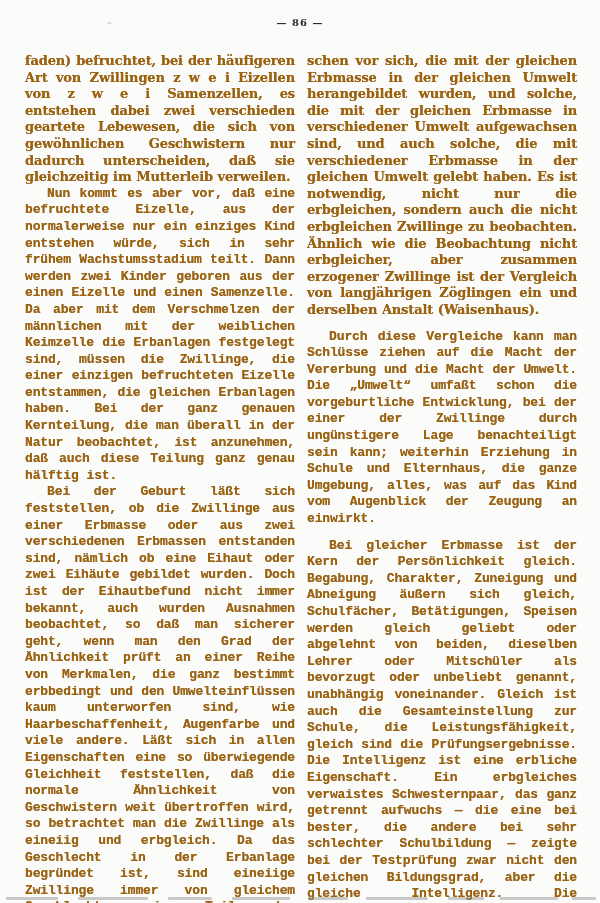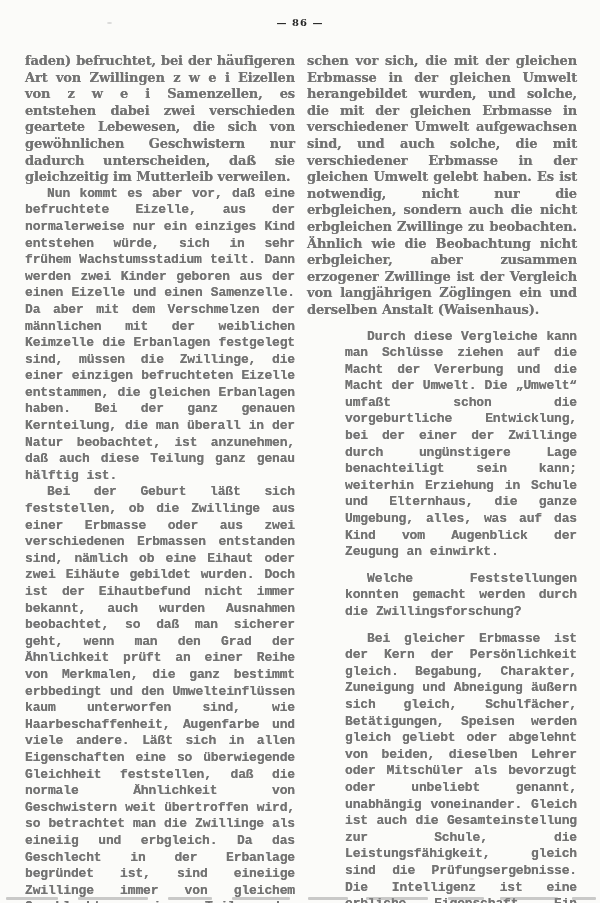--- a/index.html
+++ b/index.html
@@ -37,26 +37,26 @@
     box-sizing: border-box;
   }
   .col p {
     margin: 0;
     font-size: 13px;
     font-weight: 700;
     line-height: 16.6px;
     text-align: justify;
     letter-spacing: -0.15px;
     word-spacing: 0.3px;
-    color: #737373;
+    color: #a16207;
     
     text-shadow: 0 0 0.4px rgba(30,30,30,0.55);
   }
   .col p.indent { text-indent: 1.7em; font-family: Liberation Mono, monospace; }
-  .col p.gap-before { margin-top: 10px; margin-left: 38px; }
+  .col p.gap-before { margin-top: 10px; }
 
   
   .speck {
     position: absolute;
     background: #9a9a9a;
     border-radius: 50%;
   }
   .speck.s1 { left: 107px; top: 22px; width: 5px; height: 2px; opacity: .35; }
   .speck.s2 { left: 252px; top: 75px; width: 3px; height: 3px; opacity: .4; }
   .speck.s3 { left: 470px; top: 878px; width: 4px; height: 2px; opacity: .3; }
@@ -98,21 +98,20 @@
     <div class="col">
       <p>faden) befruchtet, bei der häufigeren Art von Zwillingen z w e i  Eizellen von z w e i  Samenzellen, es entstehen dabei zwei verschieden geartete Lebewesen, die sich von gewöhnlichen Geschwistern nur dadurch unterscheiden, daß sie gleichzeitig im Mutterleib verweilen.</p>
       <p class="indent">Nun kommt es aber vor, daß eine befruchtete Eizelle, aus der normalerweise nur ein einziges Kind entstehen würde, sich in sehr frühem Wachstumsstadium teilt. Dann werden zwei Kinder geboren aus der einen Eizelle und einen Samenzelle. Da aber mit dem Verschmelzen der männlichen mit der weiblichen Keimzelle die Erbanlagen festgelegt sind, müssen die Zwillinge, die einer einzigen befruchteten Eizelle entstammen, die gleichen Erbanlagen haben. Bei der ganz genauen Kernteilung, die man überall in der Natur beobachtet, ist anzunehmen, daß auch diese Teilung ganz genau hälftig ist.</p>
       <p class="indent">Bei der Geburt läßt sich feststellen, ob die Zwillinge aus einer Erbmasse oder aus zwei verschiedenen Erbmassen entstanden sind, nämlich ob eine Eihaut oder zwei Eihäute gebildet wurden. Doch ist der Eihautbefund nicht immer bekannt, auch wurden Ausnahmen beobachtet, so daß man sicherer geht, wenn man den Grad der Ähnlichkeit prüft an einer Reihe von Merkmalen, die ganz bestimmt erbbedingt und den Umwelteinflüssen kaum unterworfen sind, wie Haarbeschaffenheit, Augenfarbe und viele andere. Läßt sich in allen Eigenschaften eine so überwiegende Gleichheit feststellen, daß die normale Ähnlichkeit von Geschwistern weit übertroffen wird, so betrachtet man die Zwillinge als eineiig und erbgleich. Da das Geschlecht in der Erbanlage begründet ist, sind eineiige Zwillinge immer von gleichem Geschlecht; ein Teil der gleichgeschlechtlichen Zwillinge ist aber naturgemäß nicht erbgleich.</p>
 
     </div>
 
     <div class="col">
       <p>schen vor sich, die mit der gleichen Erbmasse in der gleichen Umwelt herangebildet wurden, und solche, die mit der gleichen Erbmasse in verschiedener Umwelt aufgewachsen sind, und auch solche, die mit verschiedener Erbmasse in der gleichen Umwelt gelebt haben. Es ist notwendig, nicht nur die erbgleichen, sondern auch die nicht erbgleichen Zwillinge zu beobachten. Ähnlich wie die Beobachtung nicht erbgleicher, aber zusammen erzogener Zwillinge ist der Vergleich von langjährigen Zöglingen ein und derselben Anstalt (Waisenhaus).</p>
       <p class="indent gap-before">Durch diese Vergleiche kann man Schlüsse ziehen auf die Macht der Vererbung und die Macht der Umwelt. Die „Umwelt“ umfaßt schon die vorgeburtliche Entwicklung, bei der einer der Zwillinge durch ungünstigere Lage benachteiligt sein kann; weiterhin Erziehung in Schule und Elternhaus, die ganze Umgebung, alles, was auf das Kind vom Augenblick der Zeugung an einwirkt.</p>
-      <p class="indent gap-before">Welche Feststellungen konnten gemacht werden durch die Zwillingsforschung?</p>
       <p class="indent gap-before">Bei gleicher Erbmasse ist der Kern der Persönlichkeit gleich. Begabung, Charakter, Zuneigung und Abneigung äußern sich gleich, Schulfächer, Betätigungen, Speisen werden gleich geliebt oder abgelehnt von beiden, dieselben Lehrer oder Mitschüler als bevorzugt oder unbeliebt genannt, unabhängig voneinander. Gleich ist auch die Gesamteinstellung zur Schule, die Leistungsfähigkeit, gleich sind die Prüfungsergebnisse. Die Intelligenz ist eine erbliche Eigenschaft. Ein erbgleiches verwaistes Schwesternpaar, das ganz getrennt aufwuchs — die eine bei bester, die andere bei sehr schlechter Schulbildung — zeigte bei der Testprüfung zwar nicht den gleichen Bildungsgrad, aber die gleiche Intelligenz. Die Ähnlichkeit in der Lebensführung und im Verhalten, in der Entwicklung der Persönlichkeit ist</p>
     </div>
 
   </div>
 
   <span class="speck s1"></span>
   <span class="speck s2"></span>
   <span class="speck s3"></span>
 
   <div class="bottom-band">

